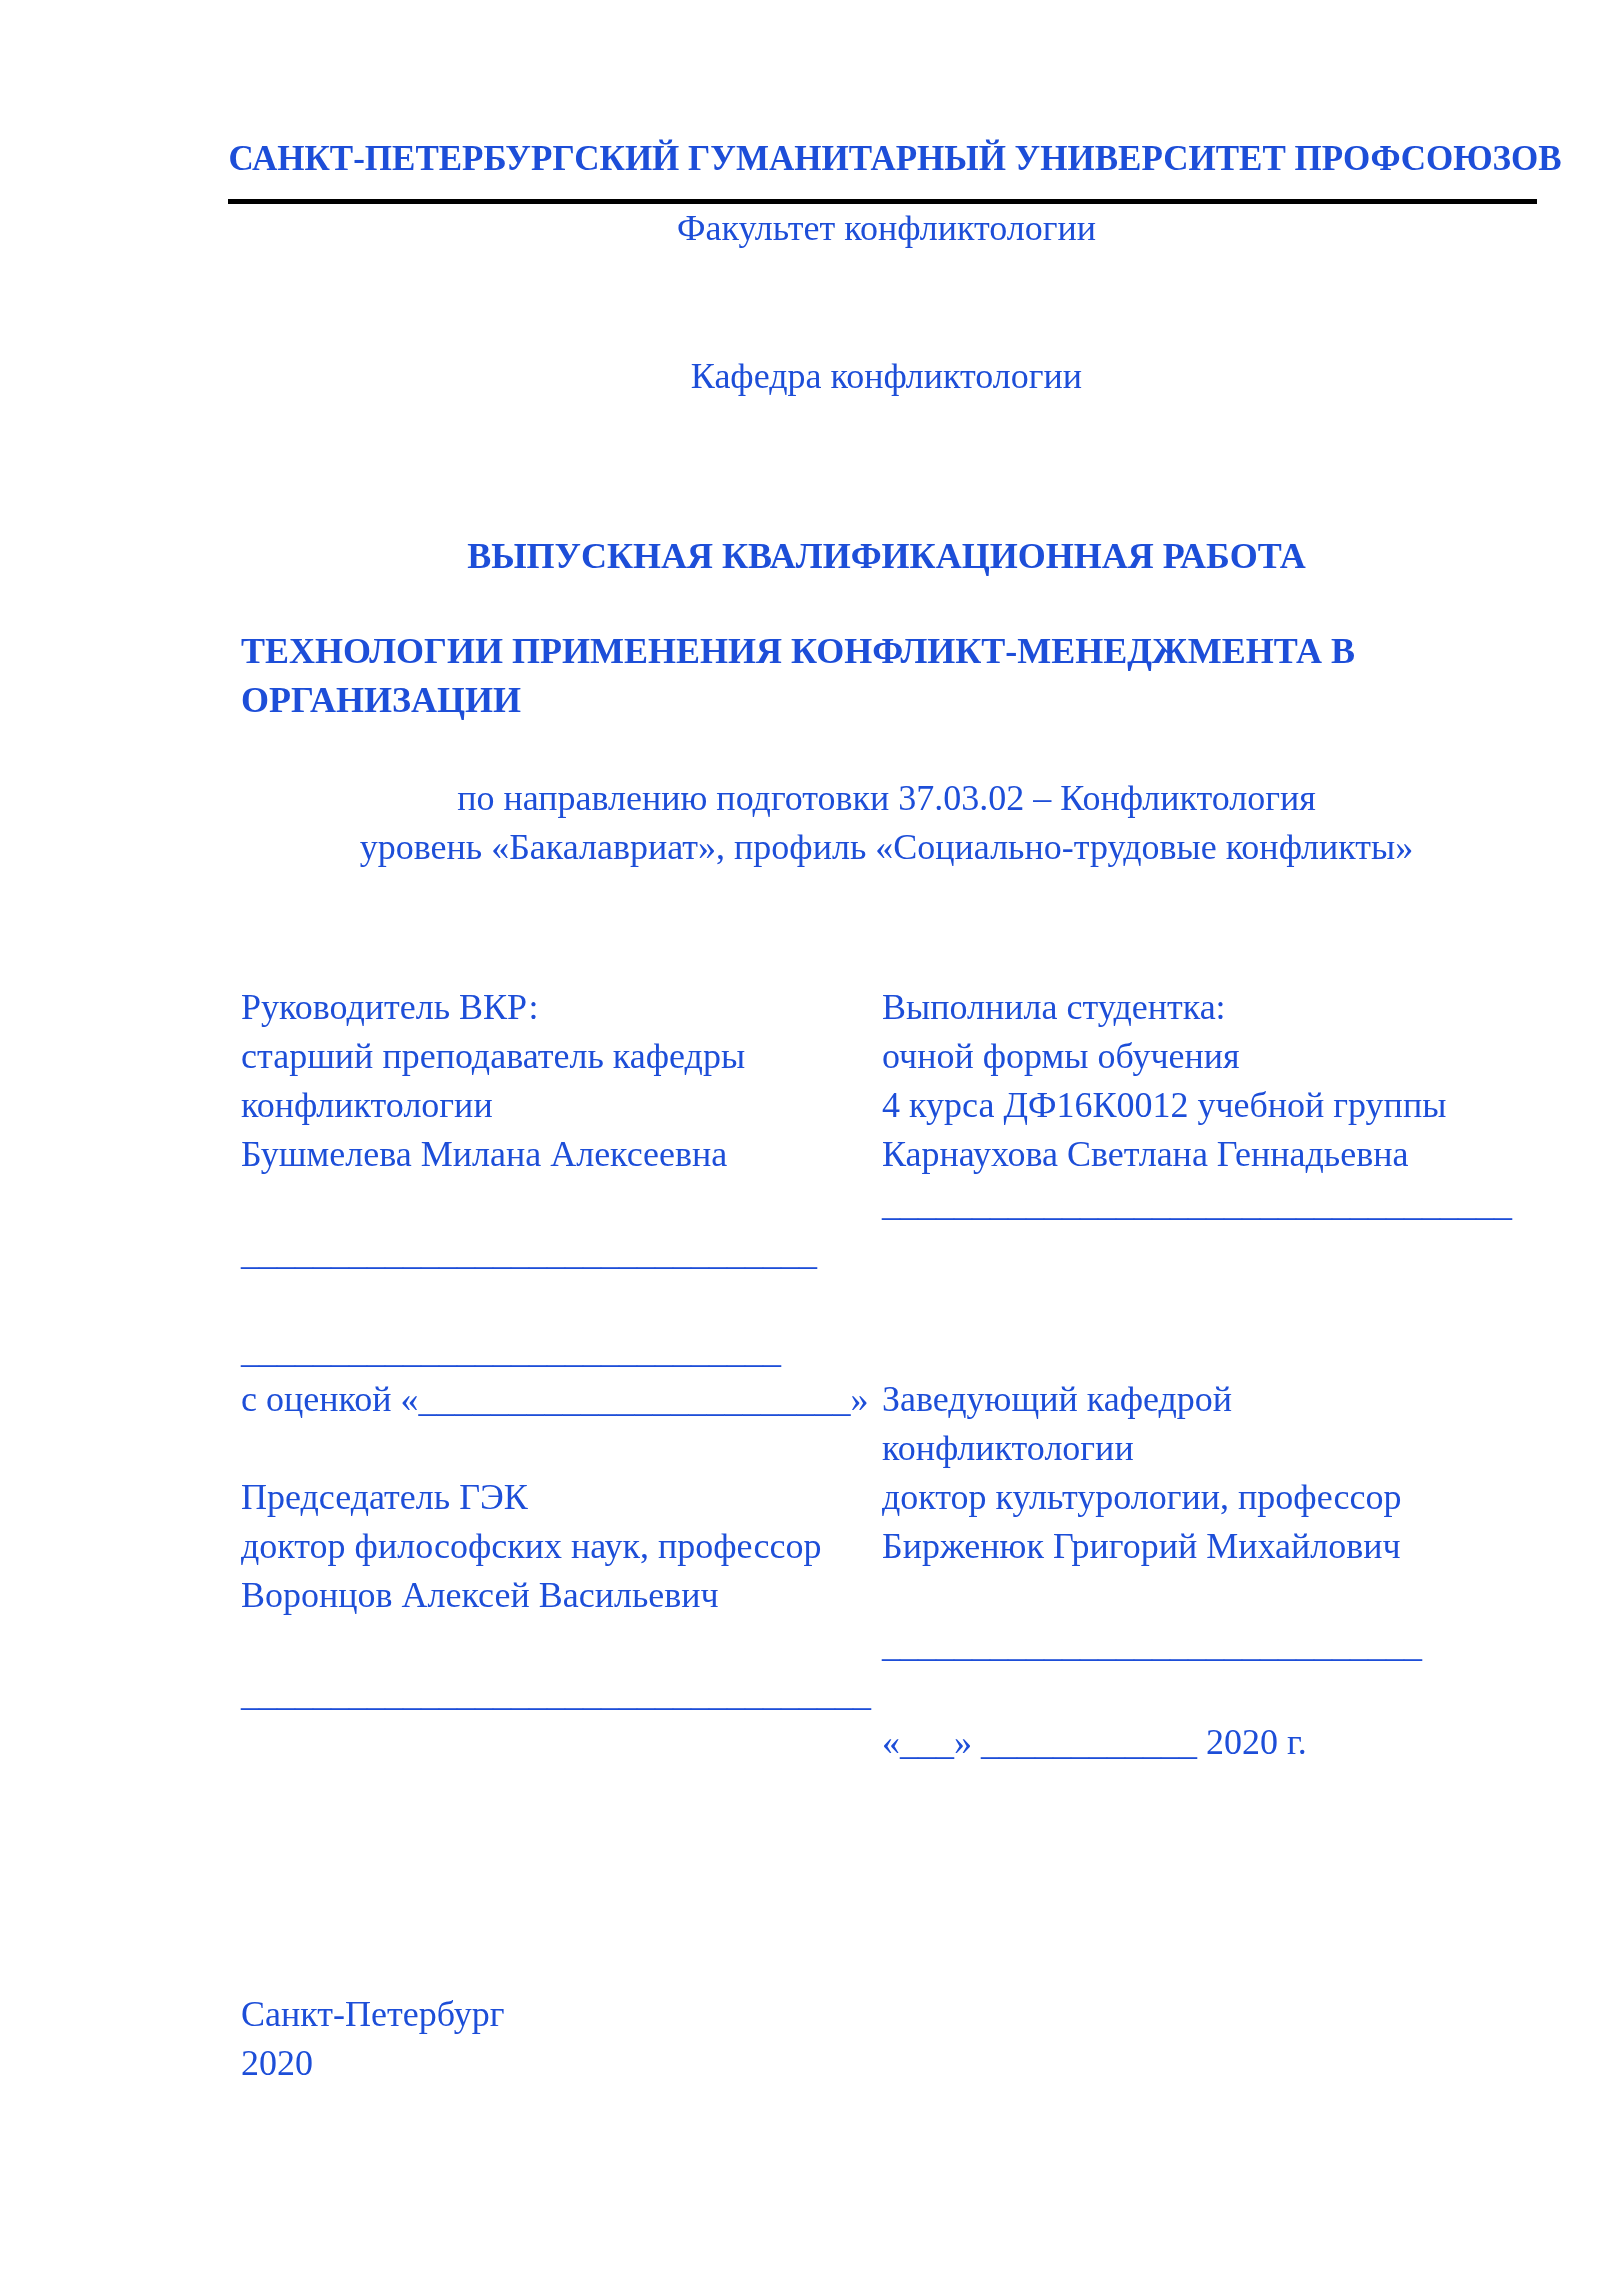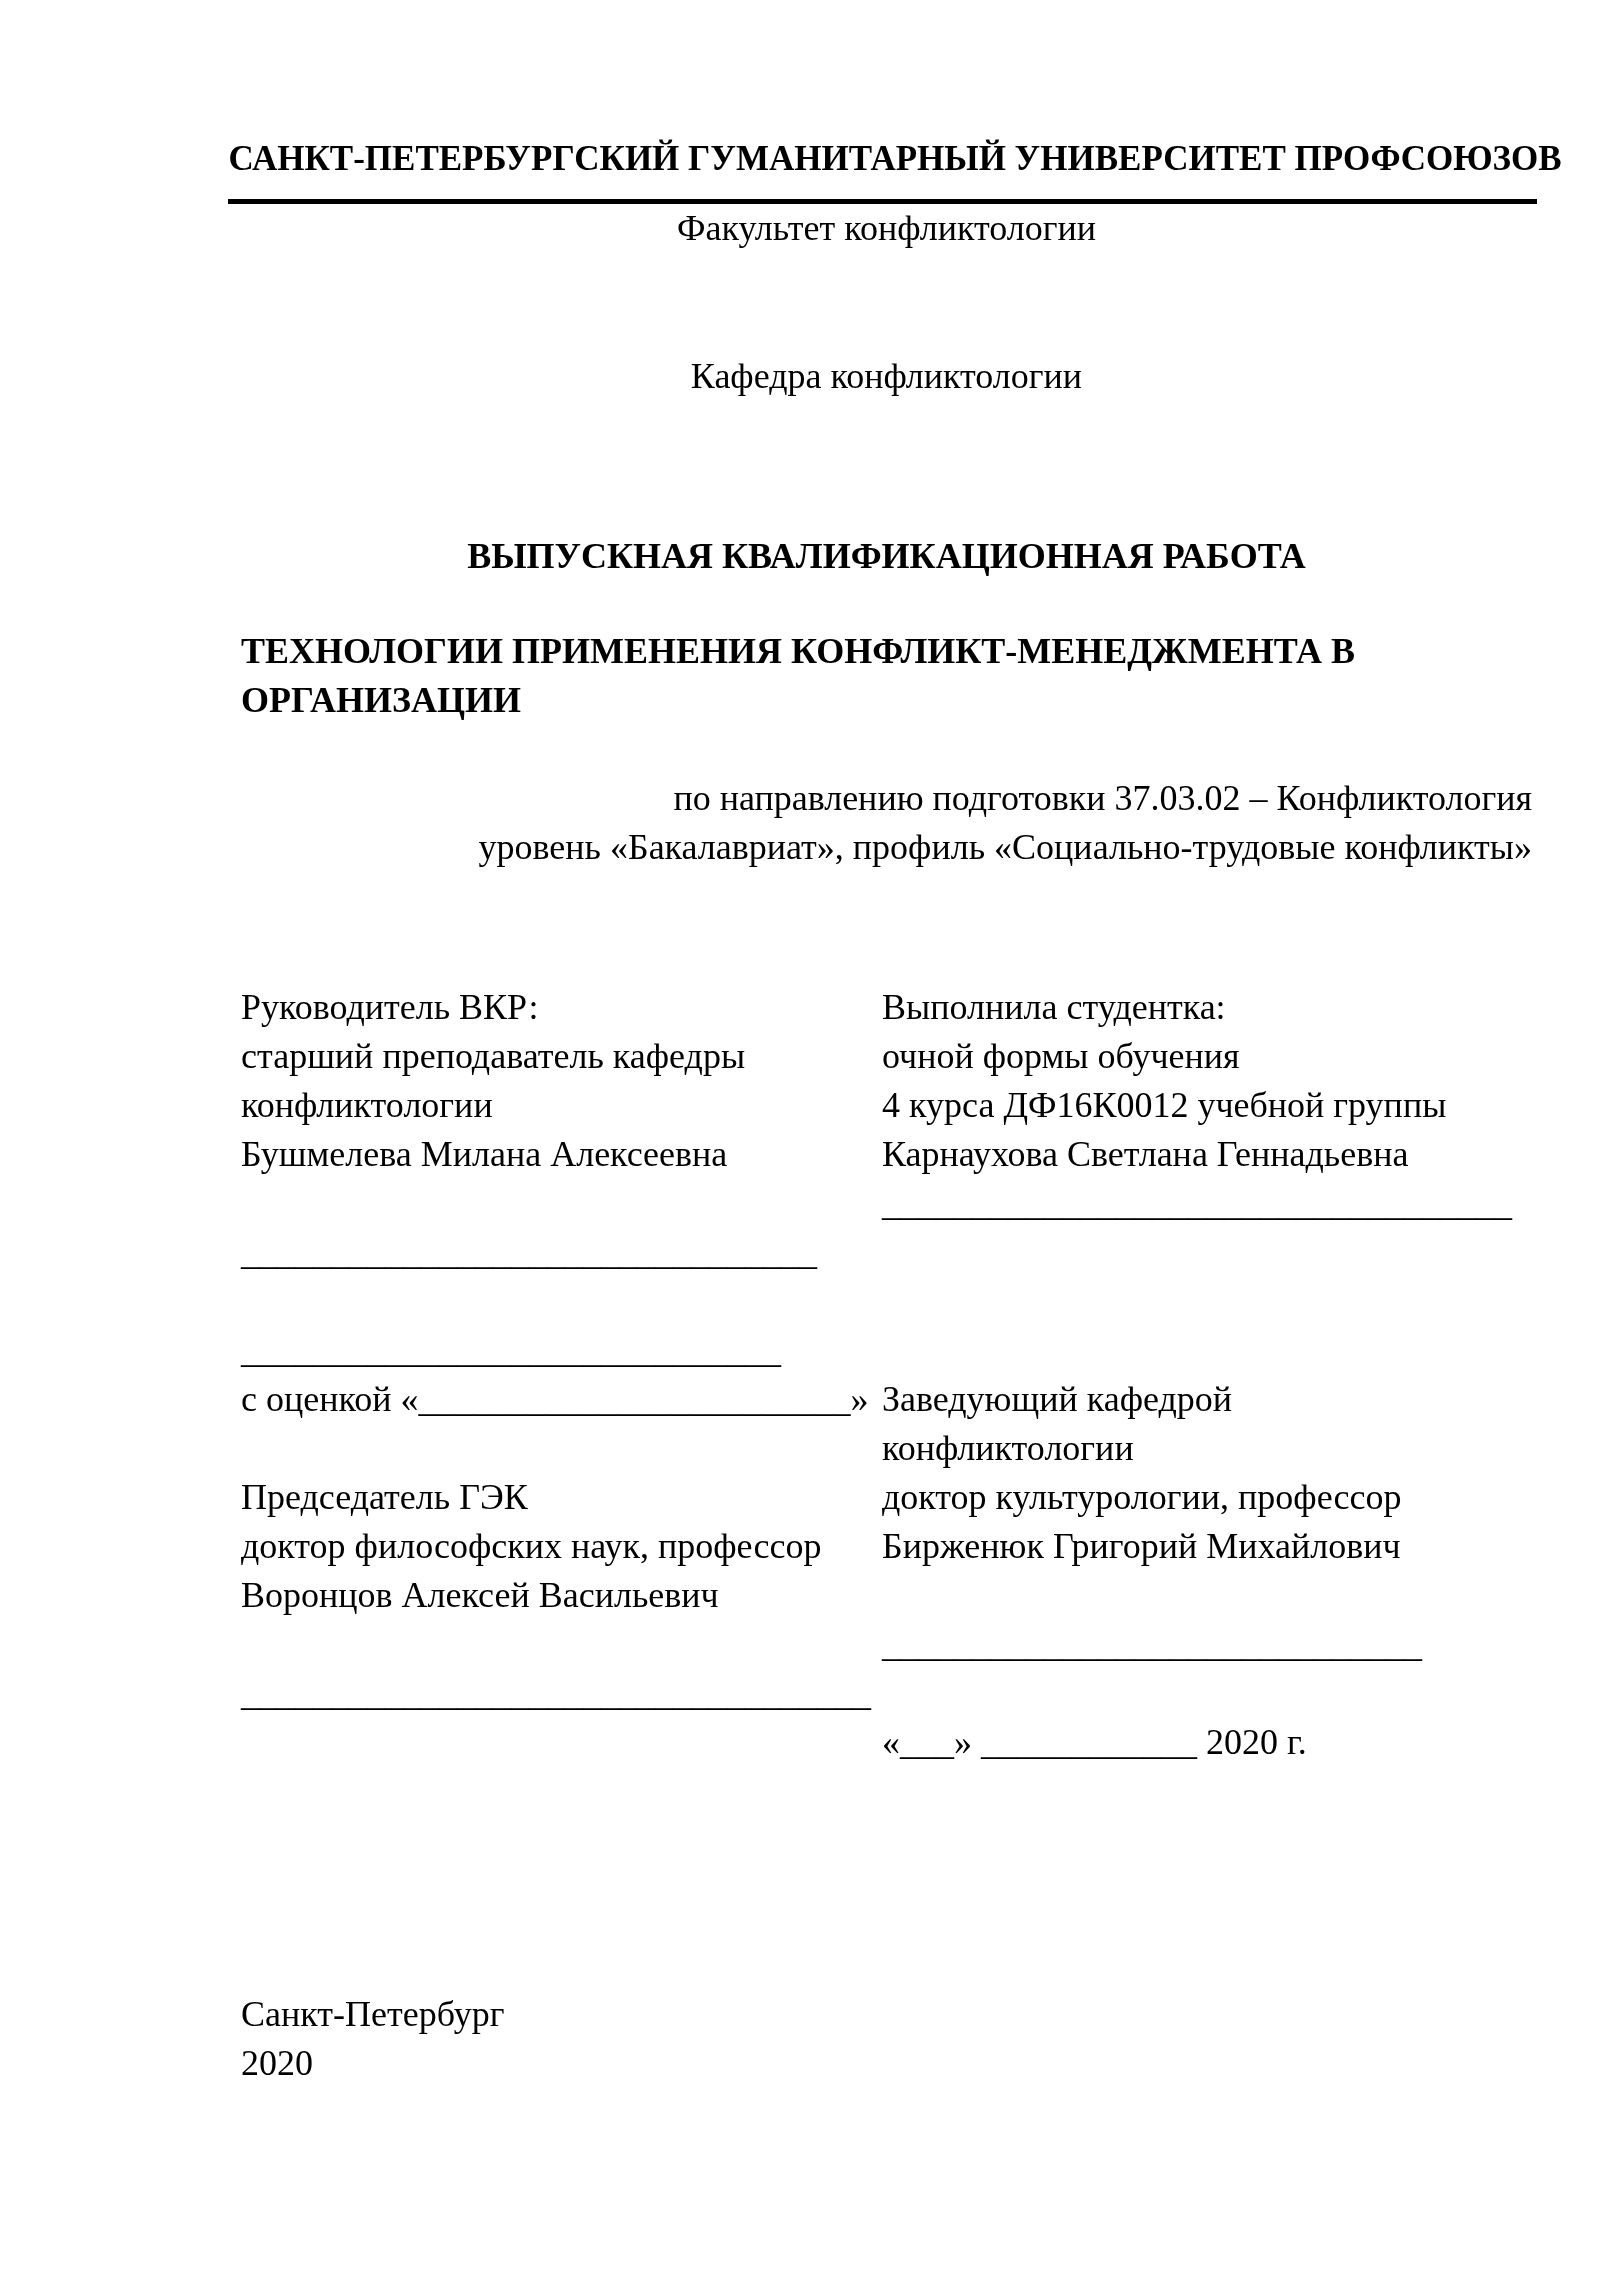--- a/index.html
+++ b/index.html
@@ -5,21 +5,21 @@
   html, body {
     margin: 0;
     padding: 0;
     background: #ffffff;
   }
   .page {
     position: relative;
     width: 1622px;
     height: 2295px;
     background: #ffffff;
-    color: #000000;
+    color: #1d4ed8;
     font-family: "Liberation Serif", "DejaVu Serif", serif;
     font-size: 36px;
     line-height: 49px;
     box-sizing: border-box;
     padding: 134px 90px 0 241px;
     overflow: hidden;
   }
   .university {
     font-weight: bold;
     font-size: 35px;
@@ -42,21 +42,21 @@
     font-weight: bold;
     text-align: center;
     margin-top: 131px;
   }
   .topic {
     font-weight: bold;
     text-align: left;
     margin-top: 46px;
   }
   .program {
-    text-align: right;
+    text-align: center;
     margin-top: 49px;
   }
   .columns {
     display: grid;
     grid-template-columns: 641px 650px;
     grid-auto-rows: 49px;
     margin-top: 111px;
   }
   .cell {
     white-space: nowrap;

